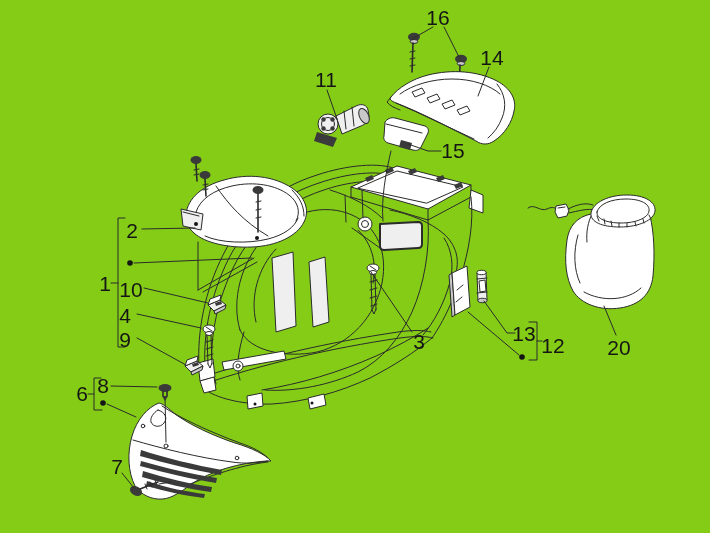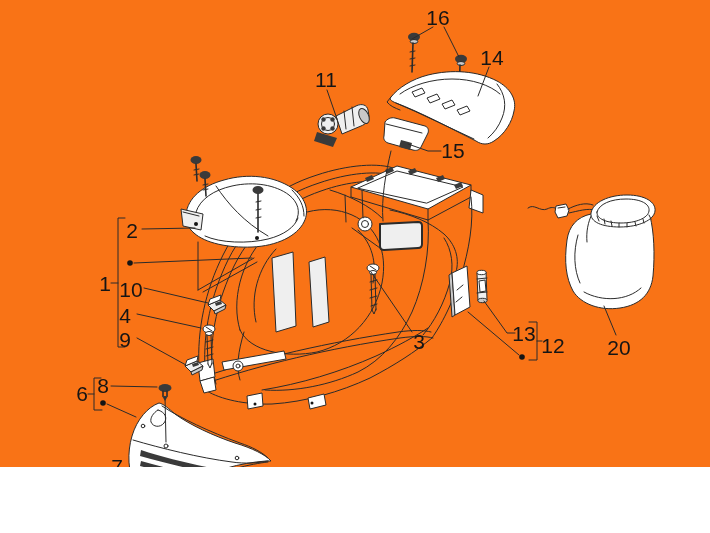--- a/index.html
+++ b/index.html
@@ -1,16 +1,16 @@
 <!DOCTYPE html>
 <html><head>
 <meta charset="utf-8">
 <style>
   html,body{margin:0;padding:0;background:#ffffff;}
-  .page{position:relative;width:710px;height:467px;background:#f97316;overflow:hidden;
+  .page{position:relative;width:710px;height:533px;background:#84cc16;overflow:hidden;
         font-family:"Liberation Sans", sans-serif;}
   svg{display:block}
   .ln{fill:none;stroke:#2b2b2b;stroke-width:1;stroke-linecap:round;stroke-linejoin:round}
   .ln2{fill:none;stroke:#2b2b2b;stroke-width:1.6;stroke-linecap:round;stroke-linejoin:round}
   .fw{fill:#ffffff;stroke:#2b2b2b;stroke-width:1;stroke-linejoin:round}
   .fg{fill:#efefef;stroke:#2b2b2b;stroke-width:1;stroke-linejoin:round}
   .fd{fill:#3a3a3a;stroke:none}
   .fm{fill:#c9c9c9;stroke:#2b2b2b;stroke-width:1}
   .callout{font-size:21px;fill:#151515;text-anchor:middle;font-family:"Liberation Sans",sans-serif}
   .leader{fill:none;stroke:#2b2b2b;stroke-width:1;stroke-linecap:round;stroke-linejoin:round}

